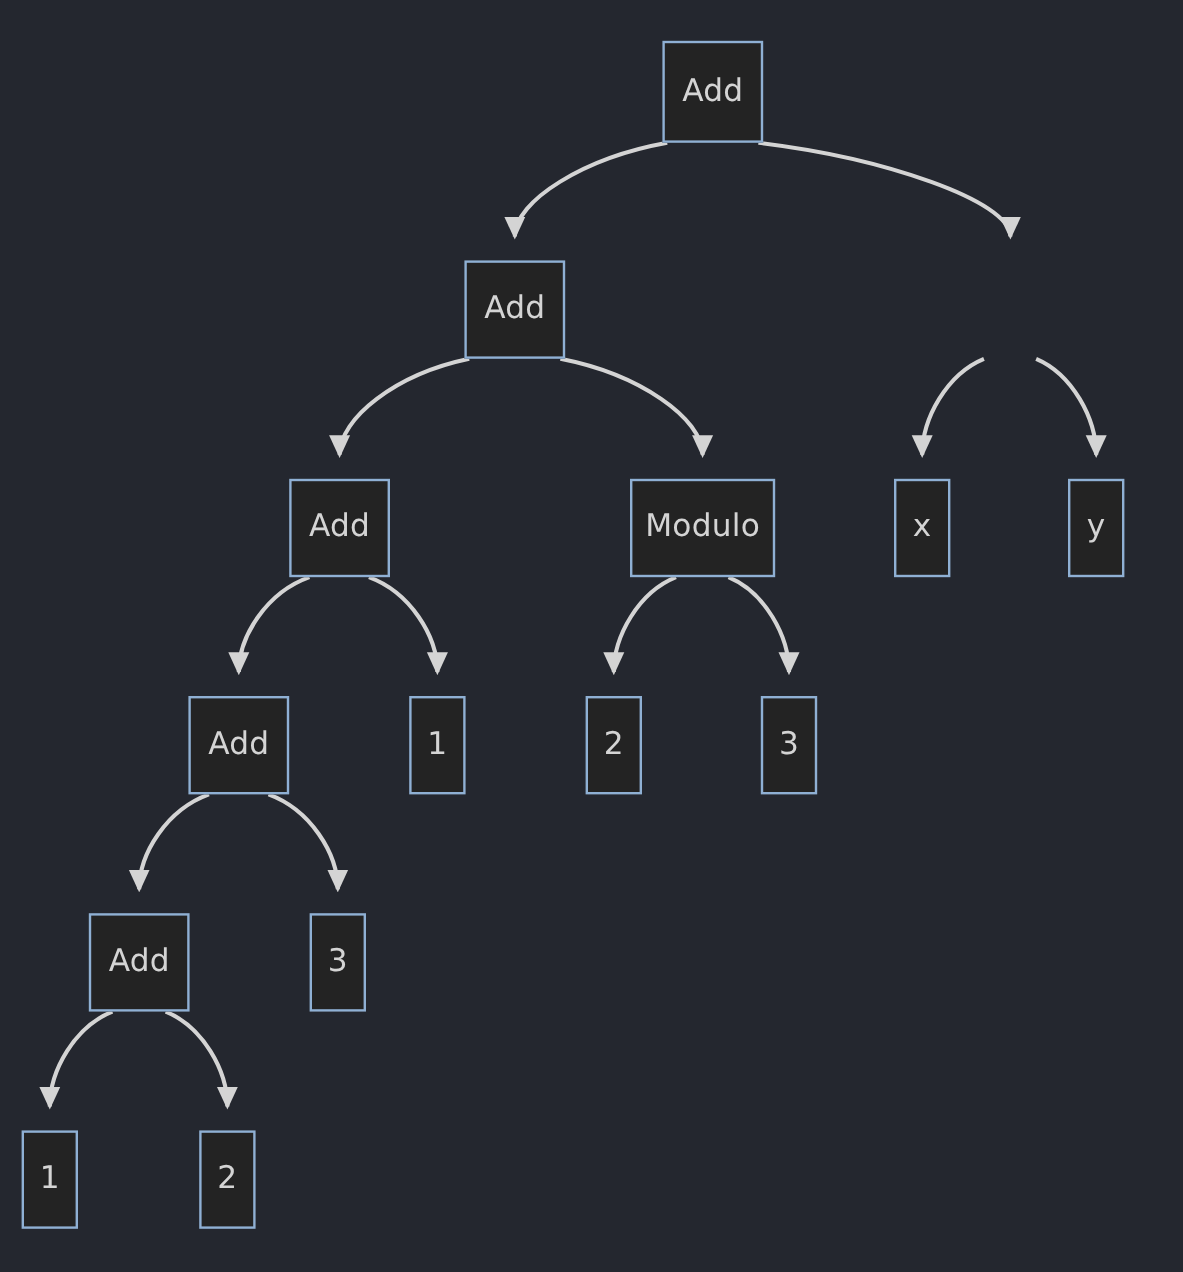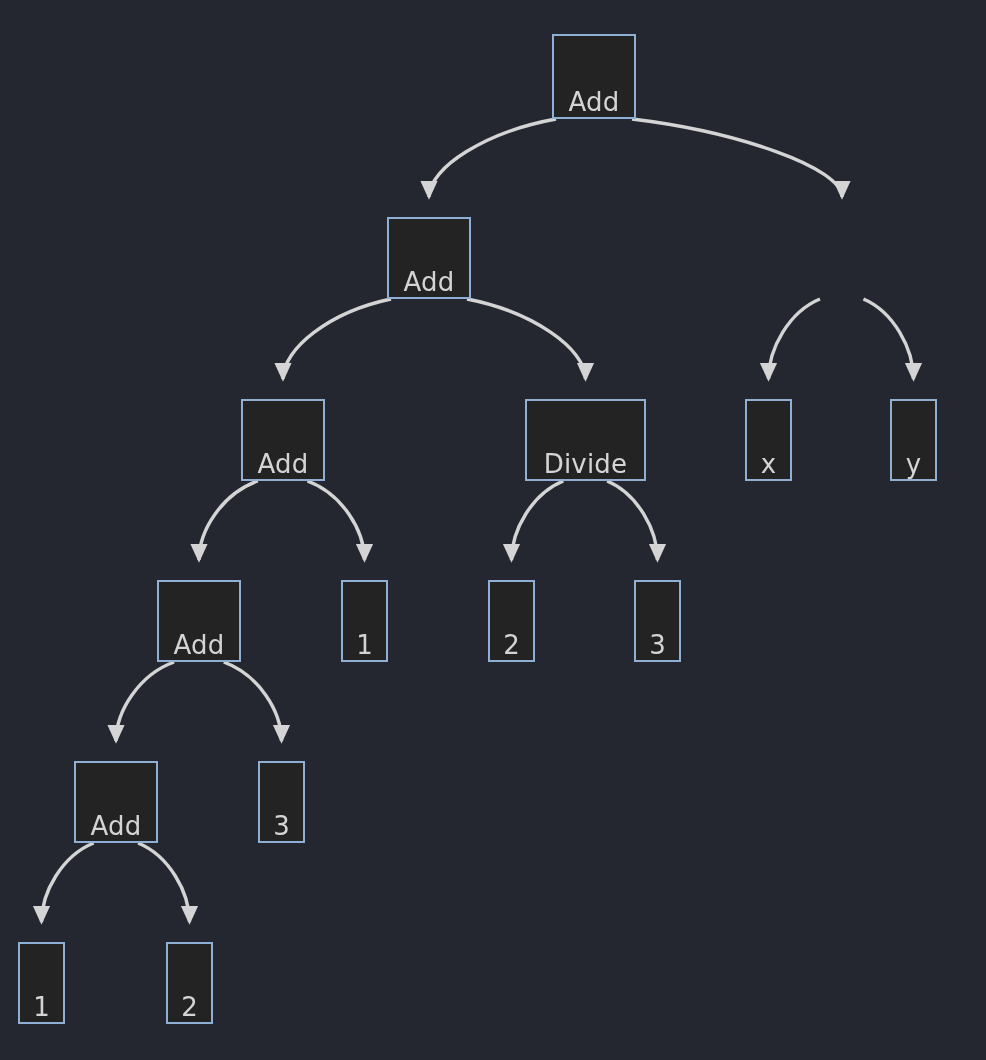--- a/index.html
+++ b/index.html
@@ -34,21 +34,21 @@
     top: 0;
     width: 986px;
     height: 1060px;
   }
   .tree-node {
     position: absolute;
     box-sizing: border-box;
     background: #232323;
     border: 2px solid #8fb0d4;
     display: flex;
-    align-items: flex-end;
+    align-items: center;
     justify-content: center;
     color: #d4d4d4;
     font-size: 26px;
     line-height: 1;
     letter-spacing: 0.2px;
     white-space: nowrap;
   }
   .node-label {
     display: block;
     padding-bottom: 2px;
@@ -83,21 +83,21 @@
       <div class="tree-node" style="left: 552px; top: 34px; width: 84px; height: 85px;">
         <span class="node-label">Add</span>
       </div>
       <div class="tree-node" style="left: 387px; top: 217px; width: 84px; height: 82px;">
         <span class="node-label">Add</span>
       </div>
       <div class="tree-node" style="left: 241px; top: 399px; width: 84px; height: 82px;">
         <span class="node-label">Add</span>
       </div>
       <div class="tree-node" style="left: 525px; top: 399px; width: 121px; height: 82px;">
-        <span class="node-label">Divide</span>
+        <span class="node-label">Modulo</span>
       </div>
       <div class="tree-node" style="left: 745px; top: 399px; width: 47px; height: 82px;">
         <span class="node-label">x</span>
       </div>
       <div class="tree-node" style="left: 890px; top: 399px; width: 47px; height: 82px;">
         <span class="node-label">y</span>
       </div>
       <div class="tree-node" style="left: 157px; top: 580px; width: 84px; height: 82px;">
         <span class="node-label">Add</span>
       </div>

